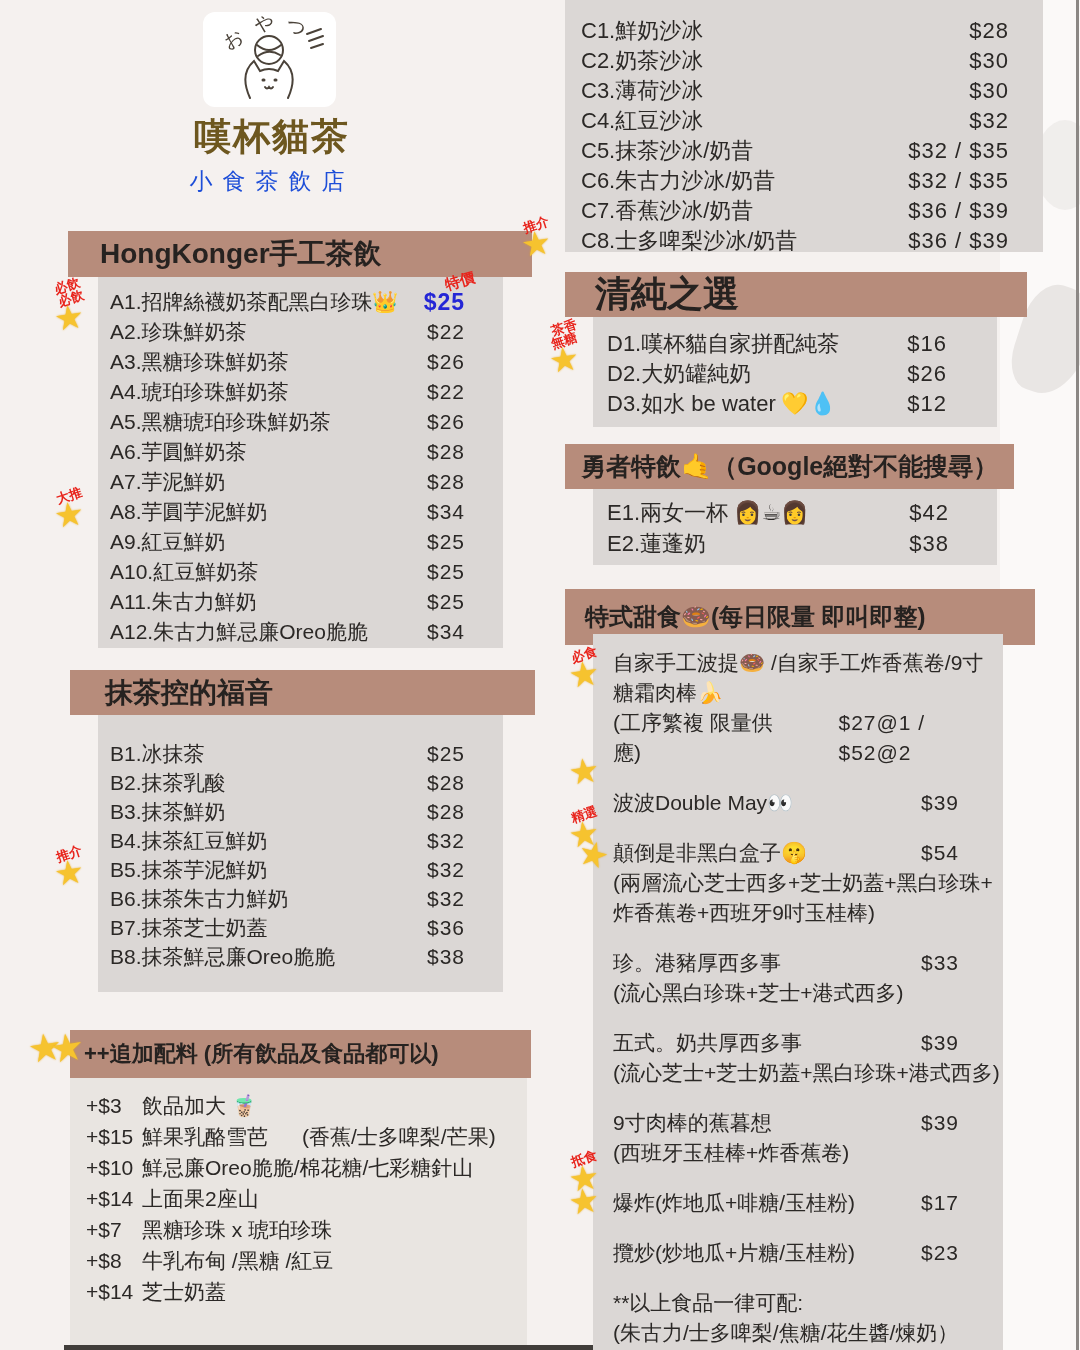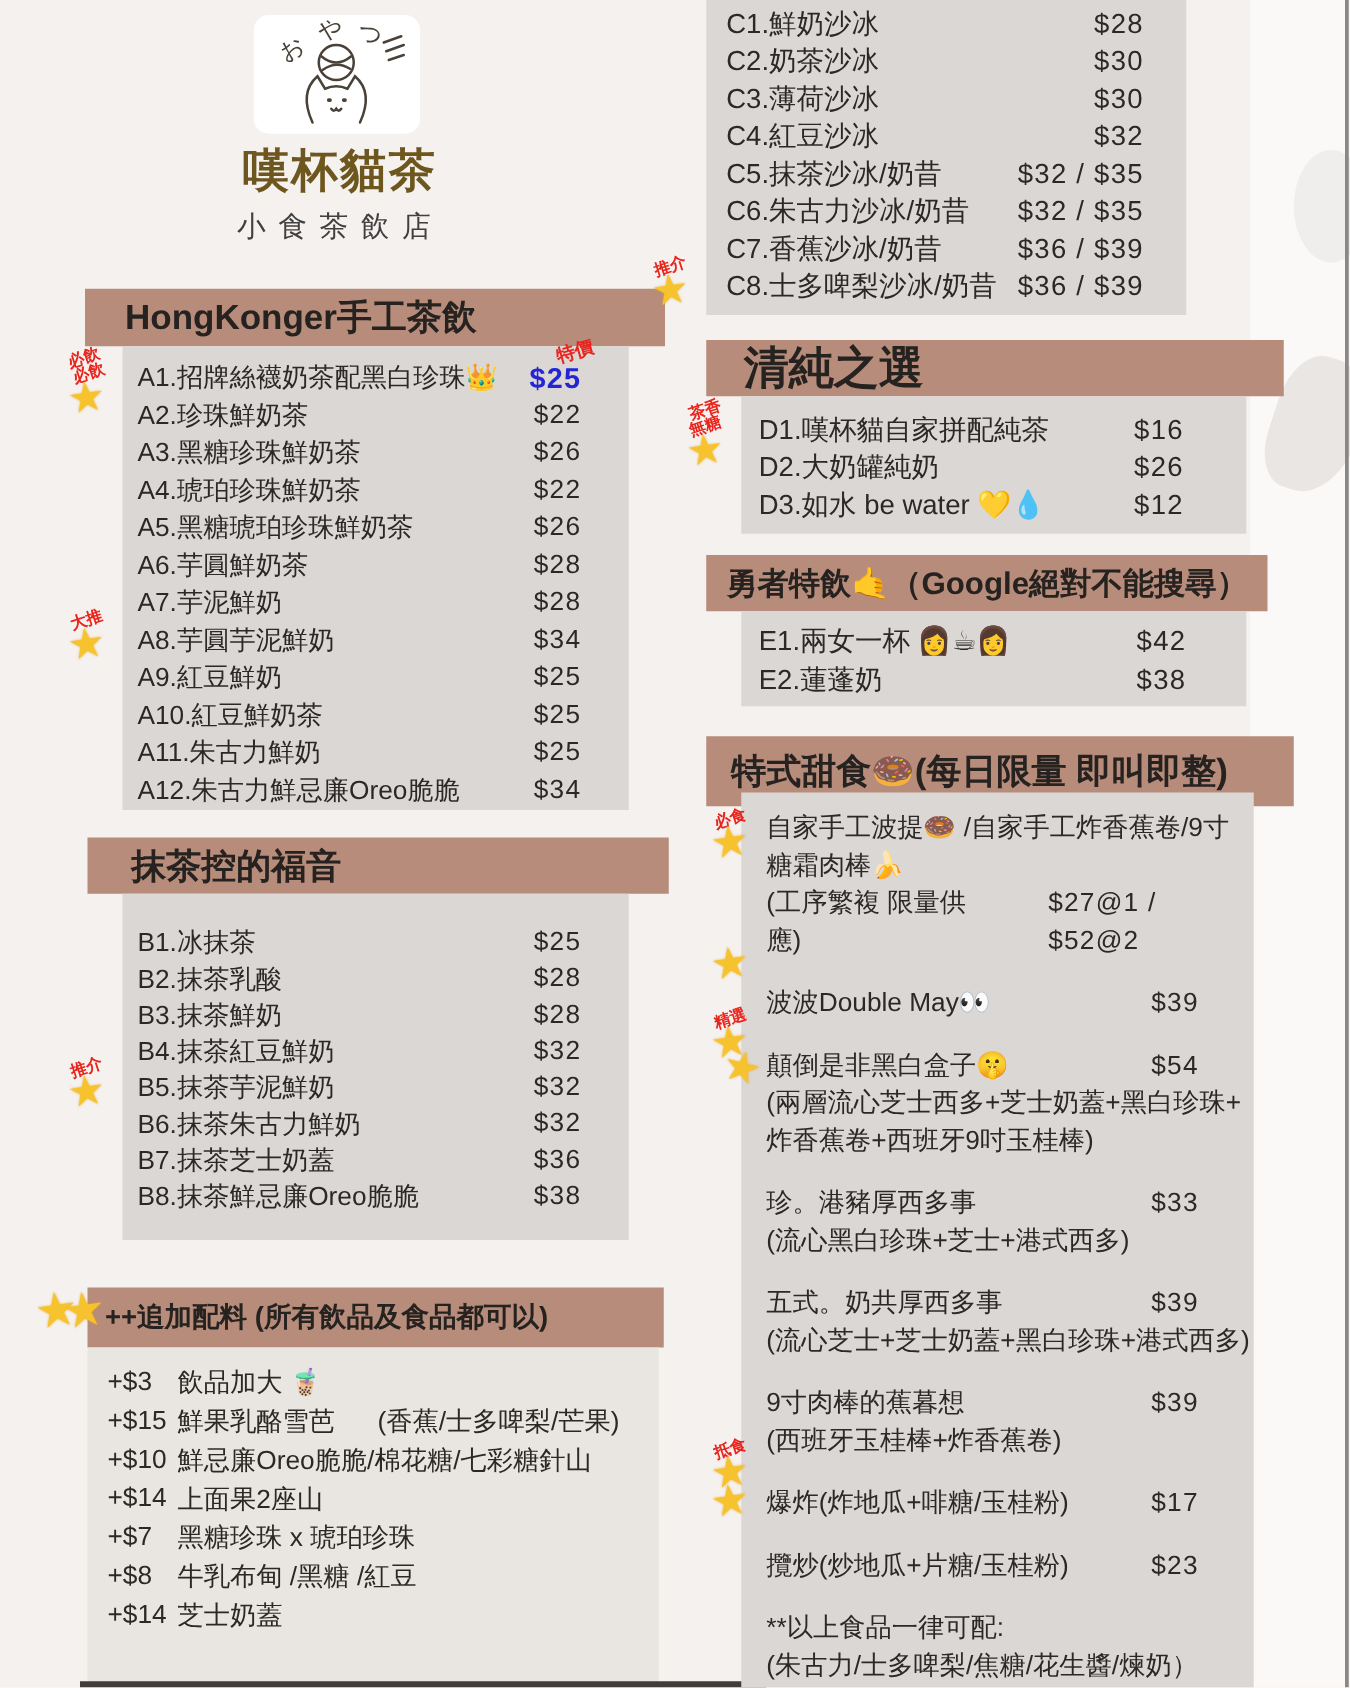--- a/index.html
+++ b/index.html
@@ -28,52 +28,52 @@
   .marker{position:absolute;left:-54px;top:-8px;width:50px;text-align:center;line-height:1;}
   .marker-label,.marker-label2{display:block;transform:rotate(-18deg);color:#e8241c;
     font-weight:bold;font-size:13px;white-space:normal;width:38px;margin:0 auto;}
   .star{display:block;font-size:33px;color:#f6c32f;margin-top:-4px;transform:rotate(-8deg);
     text-shadow:0 0 2px #e8a91c;}
   
   .logo-box{position:absolute;left:203px;top:12px;width:133px;height:95px;background:#ffffff;border-radius:12px;}
   .brand-title{position:absolute;left:72px;top:112px;width:400px;text-align:center;
     font-size:37px;font-weight:bold;color:#6d571f;letter-spacing:2px;}
   .brand-sub{position:absolute;left:72px;top:166px;width:400px;text-align:center;
-    font-size:23px;color:#404040;letter-spacing:10px;}
+    font-size:23px;color:#1d4ed8;letter-spacing:10px;}
 
   
   .h-a{left:68px;top:231px;width:432px;height:46px;font-size:28px;padding-left:32px;}
   .p-a{left:98px;top:277px;width:405px;height:371px;padding-top:10px;box-sizing:border-box;}
   .p-a .row{height:30px;padding:0 38px 0 12px;}
   
   .h-b{left:70px;top:670px;width:430px;height:45px;font-size:28px;padding-left:35px;}
   .p-b{left:98px;top:715px;width:405px;height:277px;padding-top:24px;box-sizing:border-box;}
   .p-b .row{height:29px;padding:0 38px 0 12px;}
   
   .h-add{left:70px;top:1030px;width:447px;height:48px;font-size:22px;padding-left:14px;}
   .h-add .hdr-stars{position:absolute;left:-42px;top:-4px;}
   .hdr-stars .star{display:inline-block;font-size:38px;margin:0 -12px 0 0;}
   .p-add{left:70px;top:1078px;width:457px;height:268px;background:#e9e5e1;
     padding-top:12px;box-sizing:border-box;}
   .p-add .row{height:31px;justify-content:flex-start;padding:0 10px 0 16px;font-size:21px;}
   .aprice{width:56px;flex:none;}
   .anote{margin-left:34px;}
   
-  .p-c{left:565px;top:0;width:384px;height:252px;padding-top:4px;box-sizing:border-box;}
+  .p-c{left:565px;top:0;width:478px;height:252px;padding-top:16px;box-sizing:border-box;}
   .p-c .row{height:30px;padding:0 34px 0 16px;font-size:22px;}
   
   .h-d{left:565px;top:272px;width:432px;height:45px;font-size:36px;padding-left:30px;}
   .p-d{left:593px;top:317px;width:404px;height:110px;padding-top:12px;box-sizing:border-box;}
   .p-d .row{height:30px;padding:0 50px 0 14px;font-size:22px;}
   
   .h-e{left:565px;top:444px;width:433px;height:45px;font-size:25px;padding-left:16px;}
   .p-e{left:593px;top:489px;width:404px;height:76px;padding-top:8px;box-sizing:border-box;}
   .p-e .row{height:31px;padding:0 48px 0 14px;font-size:22px;}
   
-  .h-des{left:565px;top:589px;width:450px;height:56px;font-size:28px;padding-left:20px;}
+  .h-des{left:565px;top:589px;width:450px;height:56px;font-size:24px;padding-left:20px;}
   .p-des{left:593px;top:634px;width:410px;height:716px;box-sizing:border-box;
     padding:14px 0 0 20px;}
   .ditem{position:relative;margin-bottom:20px;font-size:21px;line-height:30px;}
   .dhead{display:flex;justify-content:space-between;padding-right:44px;}
   .dname,.ddesc,.dname2{white-space:nowrap;}
   .dprice{white-space:nowrap;letter-spacing:1px;}
   .dsub{display:flex;}
   .dsubprice{margin-left:40px;letter-spacing:1px;}
   .dmarker{position:absolute;left:-52px;top:0;width:46px;text-align:center;line-height:1;}
   .dmarker.pos-gap{top:-30px;}

